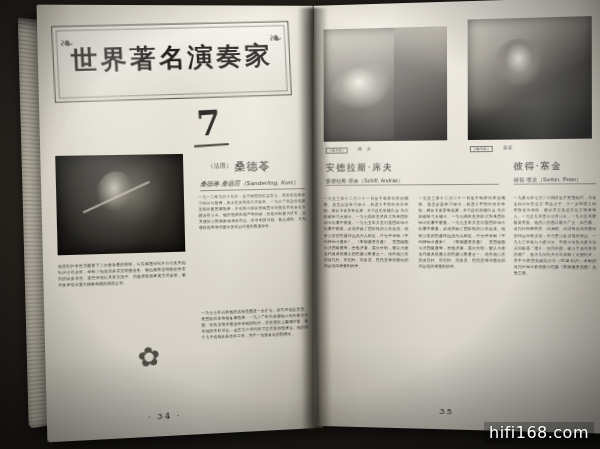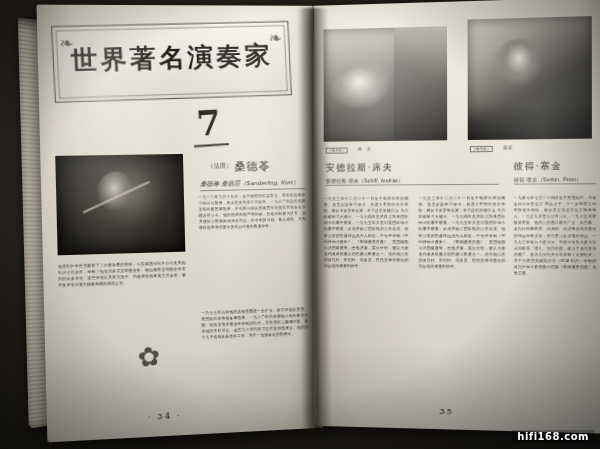--- a/index.html
+++ b/index.html
@@ -408,22 +408,22 @@
     pointer-events: none;
     background: radial-gradient(ellipse 78% 82% at 48% 46%, rgba(0,0,0,0) 52%, rgba(0,0,0,0.55) 100%);
   }
 
   
   .watermark {
     position: absolute;
     right: 6px;
     bottom: 6px;
     font-family: "DejaVu Sans", sans-serif;
-    font-size: 10px;
-    font-weight: bold;
+    font-size: 16px;
+    font-weight: normal;
     color: #ffffff;
     background: rgba(0,0,0,0.25);
     padding: 1px 5px;
     letter-spacing: 0.5px;
     text-shadow: 0 1px 2px rgba(0,0,0,0.9);
   }
 </style>
 </head>
 <body>
 

